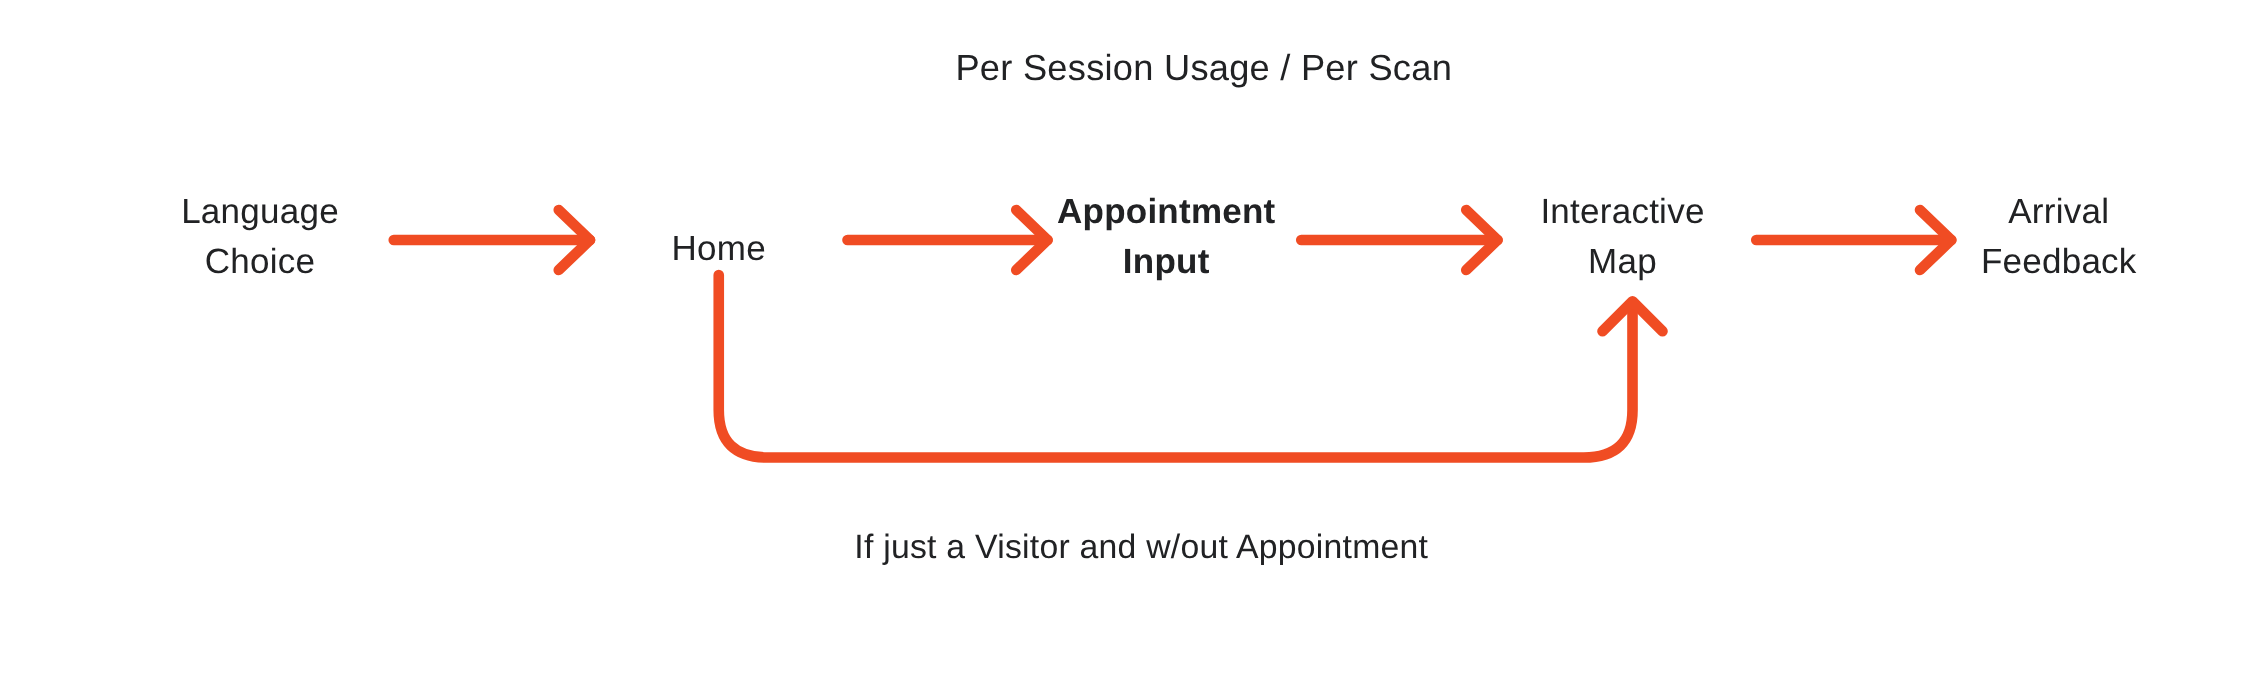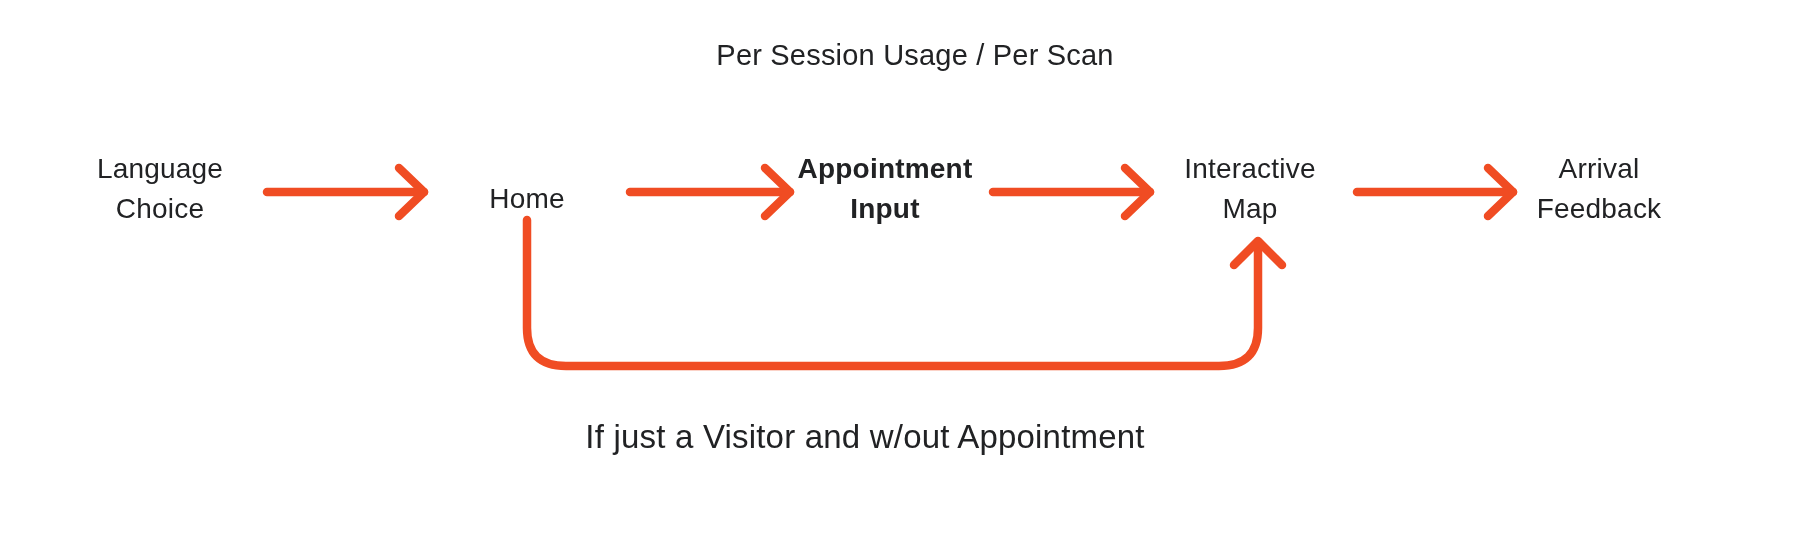--- a/index.html
+++ b/index.html
@@ -6,20 +6,21 @@
   html, body {
     width: 1810px; height: 544px;
     background: #ffffff;
     font-family: "Liberation Sans", sans-serif;
     overflow: hidden;
   }
   .canvas {
     position: relative;
     width: 1620px; height: 544px;
     background: #ffffff;
+    margin-left: 48px;
   }
   .arrows-svg {
     position: absolute;
     left: 0; top: 0;
     width: 1810px; height: 544px;
   }
   .diagram-title {
     position: absolute;
     left: 915px; top: 55px;
     transform: translate(-50%, -50%);
@@ -41,21 +42,21 @@
   }
   .node-language-choice { left: 160px;  top: 189px; }
   .node-home            { left: 527px;  top: 199px; }
   .node-appointment     { left: 885px;  top: 189px; font-weight: bold; }
   .node-interactive-map { left: 1250px; top: 189px; }
   .node-arrival         { left: 1599px; top: 189px; }
   .bypass-caption {
     position: absolute;
     left: 865px; top: 437px;
     transform: translate(-50%, -50%);
-    font-size: 33px;
+    font-size: 27px;
     line-height: 36px;
     color: #212224;
     white-space: nowrap;
     letter-spacing: 0.2px;
   }
 </style>
 </head>
 <body>
 
 <div class="canvas">

